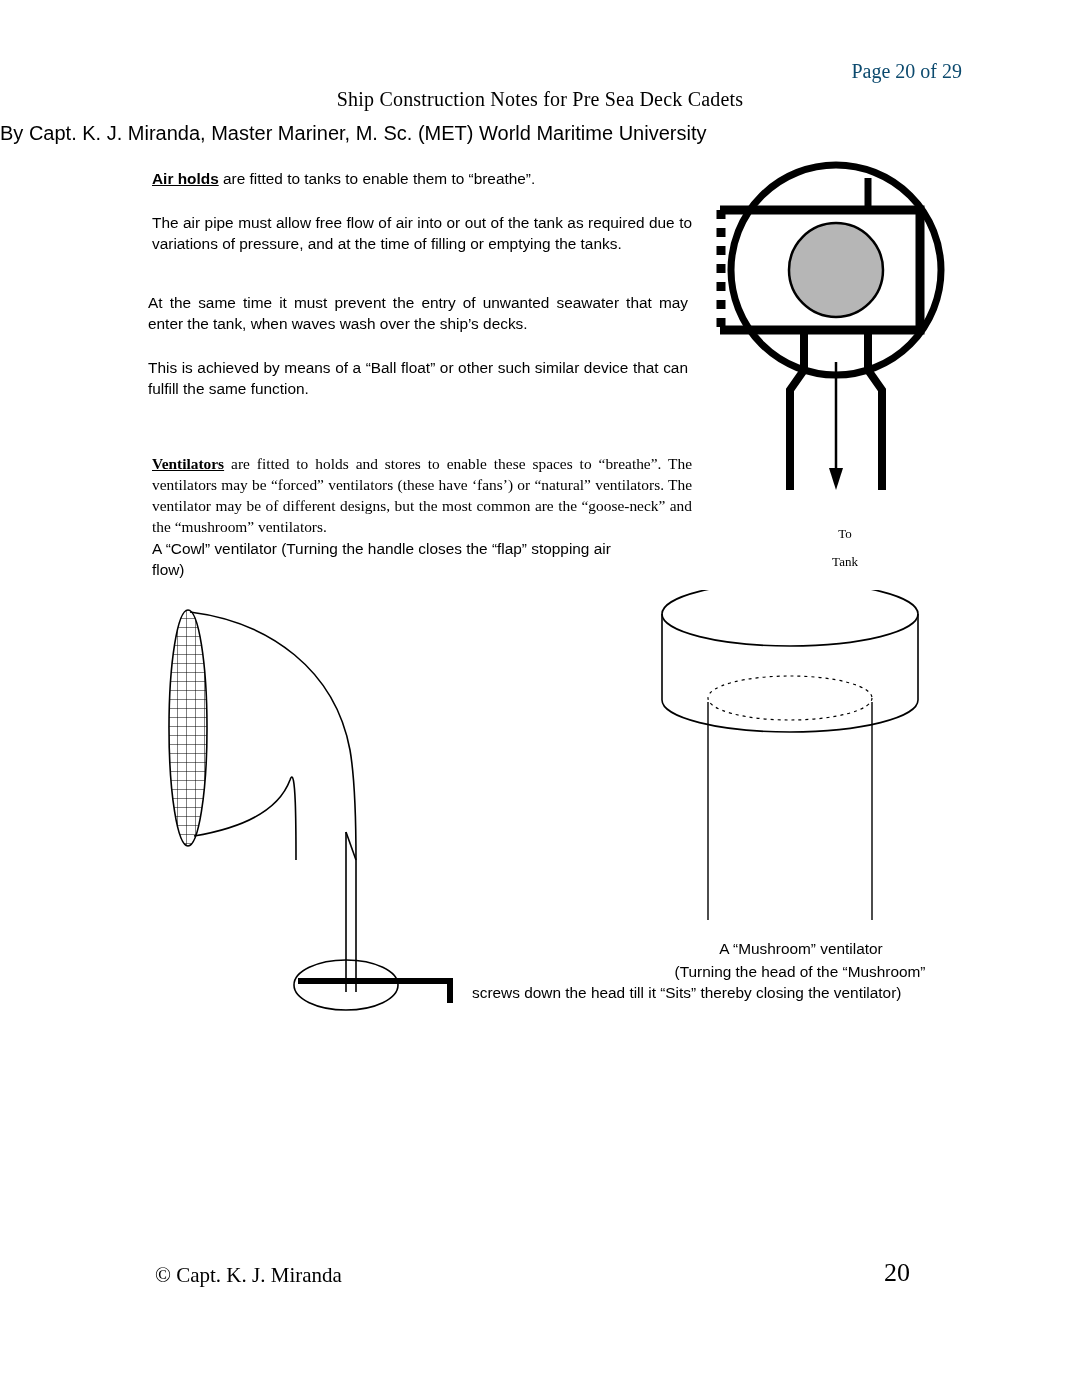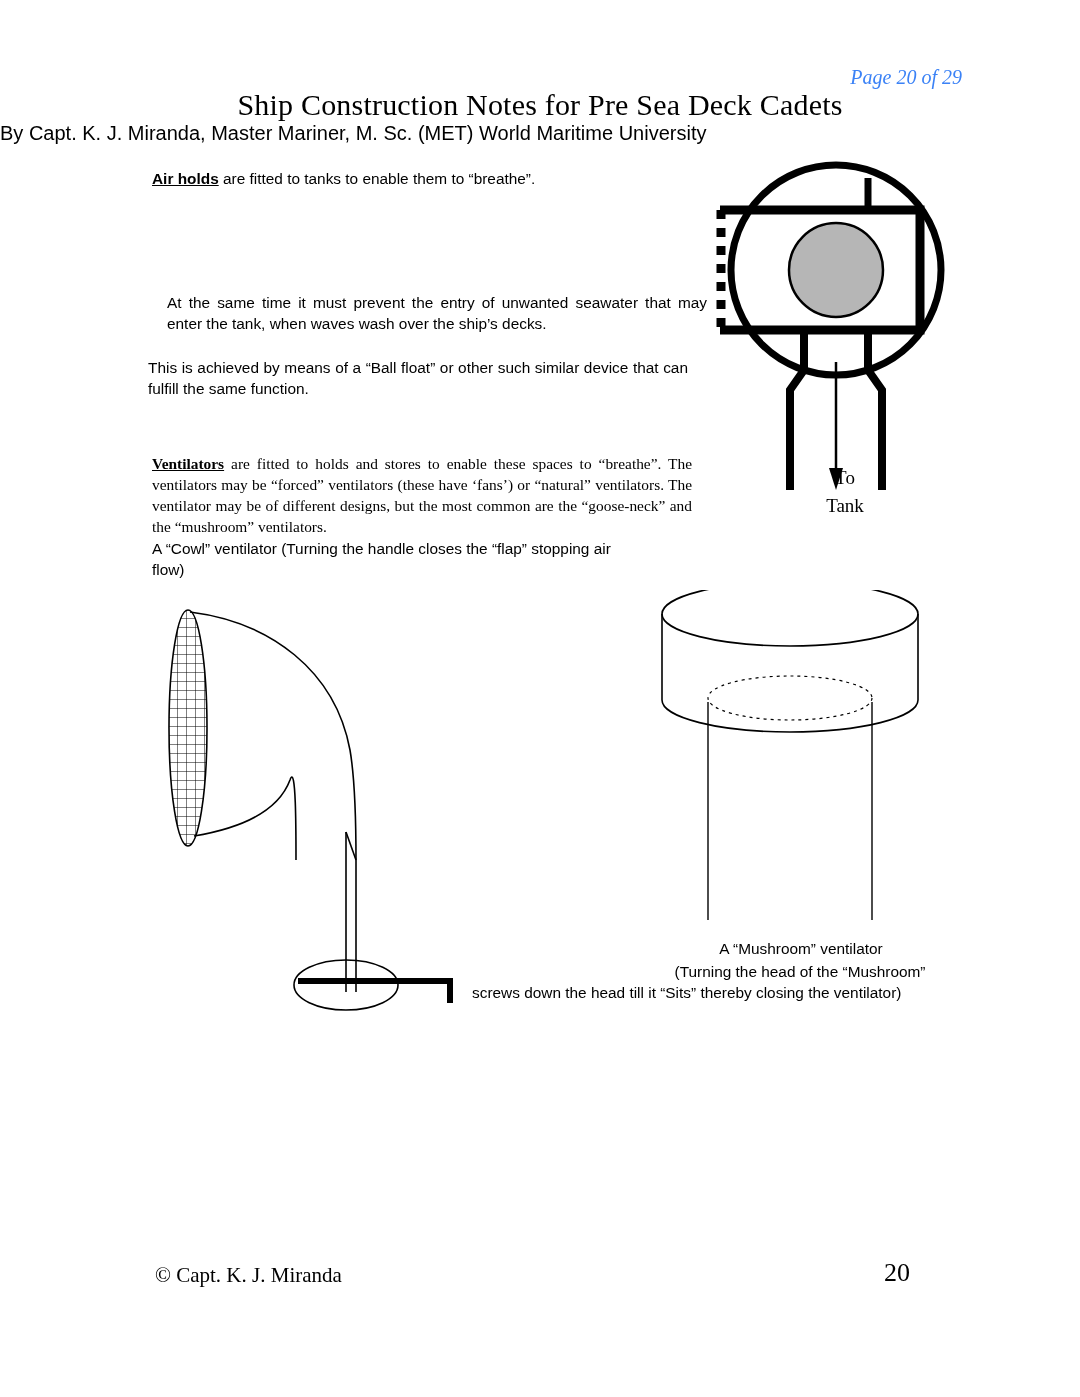--- a/index.html
+++ b/index.html
@@ -19,35 +19,34 @@
     position: absolute;
     left: 0; top: 0;
     width: 1080px;
     height: 1397px;
     background: #fff;
   }
 
   
   .page-indicator {
     position: absolute;
-    top: 66px;
+    top: 60px;
     right: 118px;
     font-family: "Liberation Serif", serif;
     font-size: 20px;
-    color: #3b82f6;
-    font-style: italic;
+    color: #0c4a6e;
   }
   .doc-title {
     position: absolute;
     top: 88px;
     left: 0;
     width: 1080px;
     text-align: center;
     font-family: "Liberation Serif", serif;
-    font-size: 30px;
+    font-size: 20px;
     letter-spacing: .2px;
   }
   .doc-subtitle {
     position: absolute;
     top: 122px;
     left: 0;
     width: 1080px;
     font-family: Liberation Sans, sans-serif;
     font-size: 20px;
   }
@@ -59,21 +58,21 @@
     line-height: 21px;
     text-align: justify;
     color: #000;
   }
   .para u {
     font-weight: bold;
     text-decoration: underline;
   }
   .p1 { left: 152px; top: 168px; width: 540px; }
   .p2 { left: 152px; top: 212px; width: 540px; }
-  .p3 { left: 167px; top: 292px; width: 540px; }
+  .p3 { left: 148px; top: 292px; width: 540px; }
   .p4 { left: 148px; top: 357px; width: 540px; }
   .p5 { left: 152px; top: 453px; width: 540px; font-family: Liberation Serif, serif; }
   .p6 { left: 152px; top: 538px; width: 460px; text-align: left; }
   .p7 { left: 472px; top: 982px; width: 478px; }
 
   .cap-mushroom {
     position: absolute;
     left: 646px;
     top: 938px;
     width: 310px;
@@ -87,25 +86,25 @@
     top: 961px;
     width: 320px;
     text-align: center;
     font-size: 15.4px;
     line-height: 21px;
   }
 
   .to-tank {
     position: absolute;
     left: 790px;
-    top: 464px;
+    top: 520px;
     width: 110px;
     text-align: center;
     font-family: "Liberation Serif", serif;
-    font-size: 19px;
+    font-size: 13px;
     line-height: 28px;
   }
 
   
   .drawing {
     position: absolute;
   }
   #airpipe-drawing { left: 690px; top: 150px; }
   #cowl-drawing { left: 150px; top: 600px; }
   #mushroom-drawing { left: 640px; top: 590px; }
@@ -140,20 +139,21 @@
 <body>
 
 <div class="page">
 
   <div class="page-indicator">Page 20 of 29</div>
   <div class="doc-title">Ship Construction Notes for Pre Sea Deck Cadets</div>
   <div class="doc-subtitle">By Capt. K. J. Miranda, Master Mariner, M. Sc. (MET) World Maritime University</div>
 
   <div class="para p1"><u>Air holds</u><span> are fitted to tanks to enable them to “breathe”.</span></div>
 
+  <div class="para p2">The air pipe must allow free flow of air into or out of the tank as required due to variations of pressure, and at the time of filling or emptying the tanks.</div>
   <div class="para p3">At the same time it must prevent the entry of unwanted seawater that may enter the tank, when waves wash over the ship’s decks.</div>
   <div class="para p4">This is achieved by means of a “Ball float” or other such similar device that can fulfill the same function.</div>
 
   <div class="para p5"><u>Ventilators</u><span> are fitted to holds and stores to enable these spaces to “breathe”.  The ventilators may be “forced” ventilators (these have ‘fans’) or “natural” ventilators.  The ventilator may be of different designs, but the most common are the “goose-neck” and the “mushroom” ventilators.</span></div>
 
   <div class="para p6">A “Cowl” ventilator (Turning the handle closes the “flap” stopping air flow)</div>
   <div class="para p7">screws down the head till it “Sits” thereby closing the ventilator)</div>
 
   <div class="cap-mushroom">A “Mushroom” ventilator</div>
   <div class="cap-mushroom2">(Turning the head of the “Mushroom”</div>

